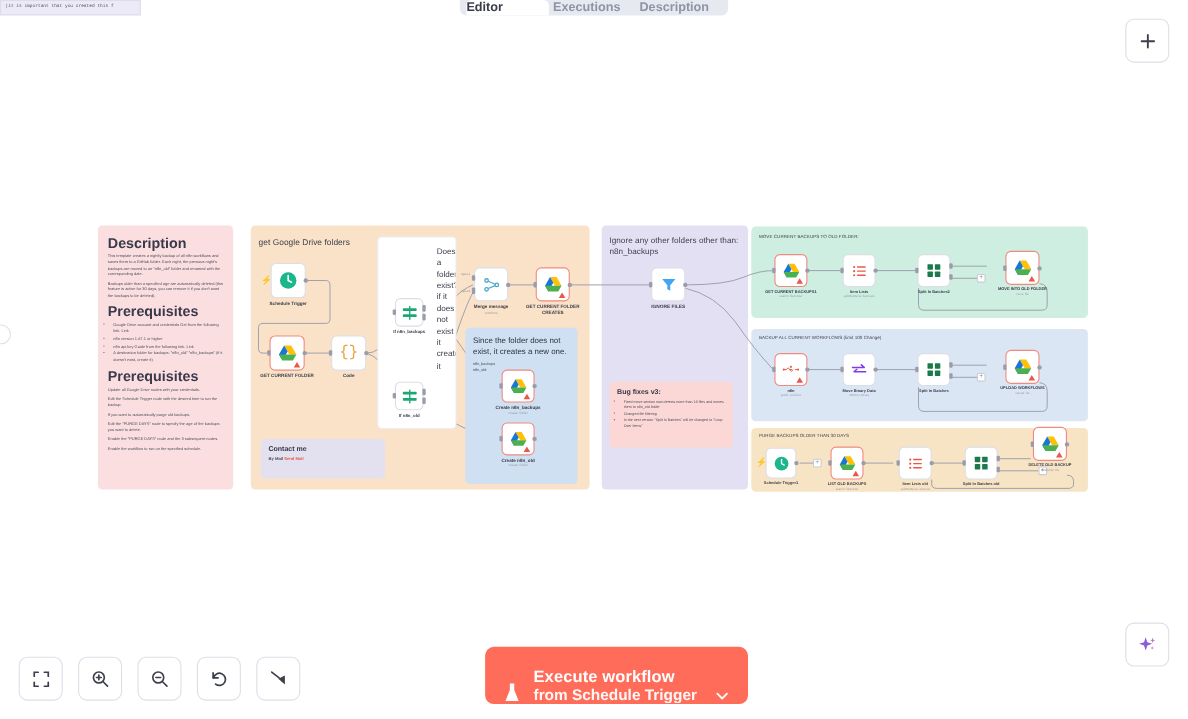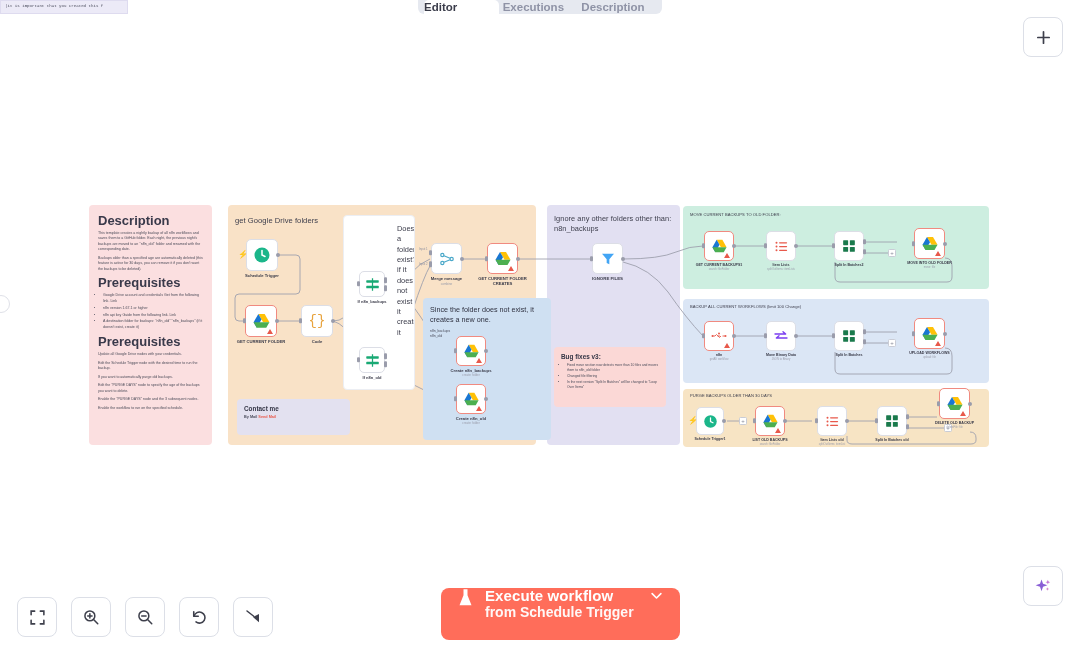--- a/index.html
+++ b/index.html
@@ -47,21 +47,21 @@
   }
   .tool-btn {
     width: 40px; height: 40px; background: #ffffff; border: 1px solid #dcdfe7;
     border-radius: 8px; display: flex; align-items: center; justify-content: center;
     cursor: pointer;
   }
 
   
   #execute-btn {
     position: absolute; left: 441px; bottom: 14px; height: 52px;
-    background: #ff6d5a; border-radius: 8px; display: flex; align-items: flex-start;
+    background: #ff6d5a; border-radius: 8px; display: flex; align-items: flex-end;
     padding: 0 8px 0 16px; gap: 11px; cursor: pointer; color: #fff;
   }
   #execute-text { display: flex; flex-direction: column; line-height: 1.12; }
   #execute-title { font-size: 15px; font-weight: 700; letter-spacing: .1px; }
   #execute-sub { font-size: 14px; font-weight: 700; opacity: .95; }
   #execute-caret { padding: 0 8px 0 4px; display: flex; align-items: center; }
 
   
   #canvas { position: absolute; left: 0; top: 0; width: 1080px; height: 654px; }
 
@@ -102,21 +102,21 @@
 
   .note-white {
     background: #ffffff; border: 1px solid #eceef3;
   }
   .note-folder-exist {
     left: 343px; top: 215px; width: 72px; height: 175px; padding: 8px 7px;
   }
   .note-folder-exist .txt { font-size: 7.4px; line-height: 1.4; color: #3a3b49; font-weight: 400; margin-left: 46px; }
 
   .note-since {
-    left: 423px; top: 298px; width: 128px; height: 142px;
+    left: 423px; top: 298px; width: 102px; height: 142px;
     background: #cfe0f2; padding: 7px 7px;
   }
   .note-since .txt { font-size: 7.2px; line-height: 1.42; color: #2f3140; }
   .note-since .sub { font-size: 3.4px; line-height: 1.45; color: #4a4c5a; margin-top: 4px; }
 
   .note-contact {
     left: 237px; top: 399px; width: 113px; height: 36px;
     background: #e3e1f0; padding: 6px 7px;
   }
   .note-contact .t { font-size: 6.4px; font-weight: 700; color: #353646; }

